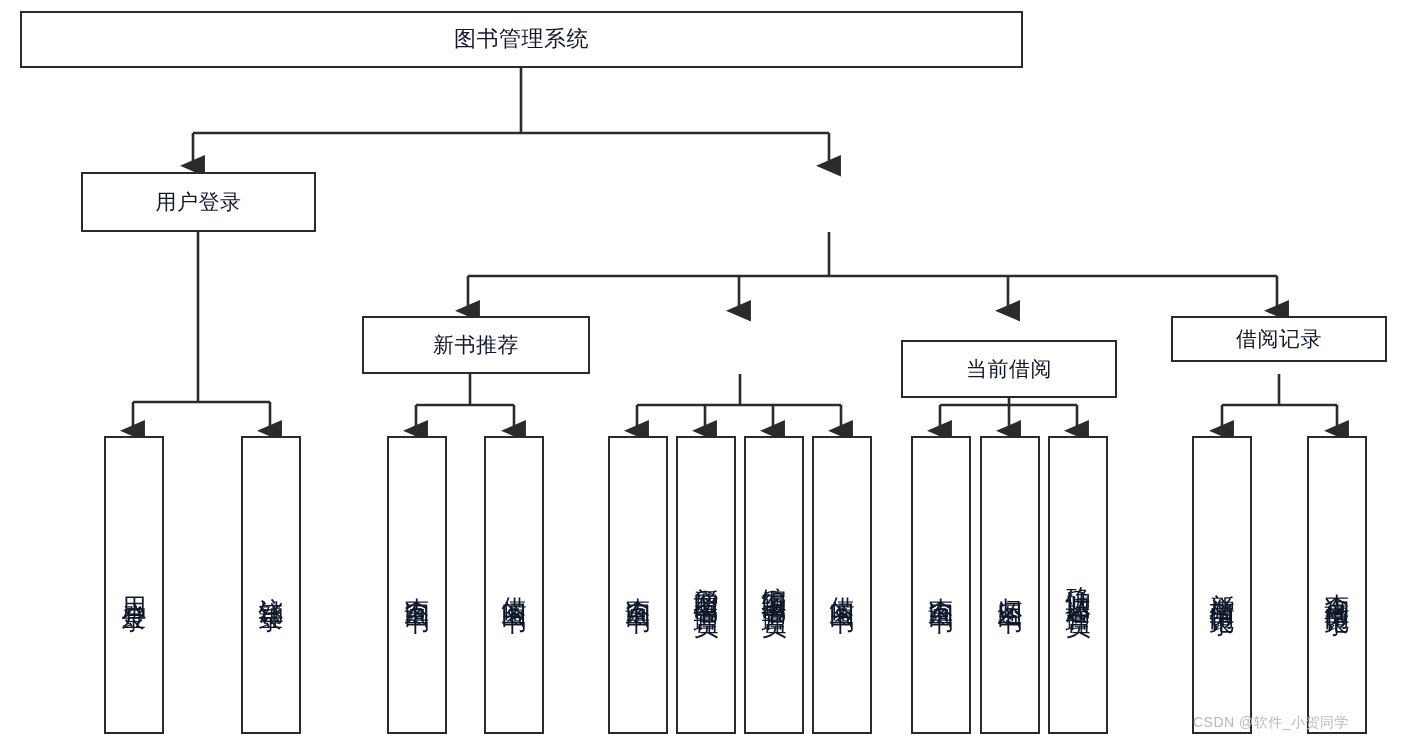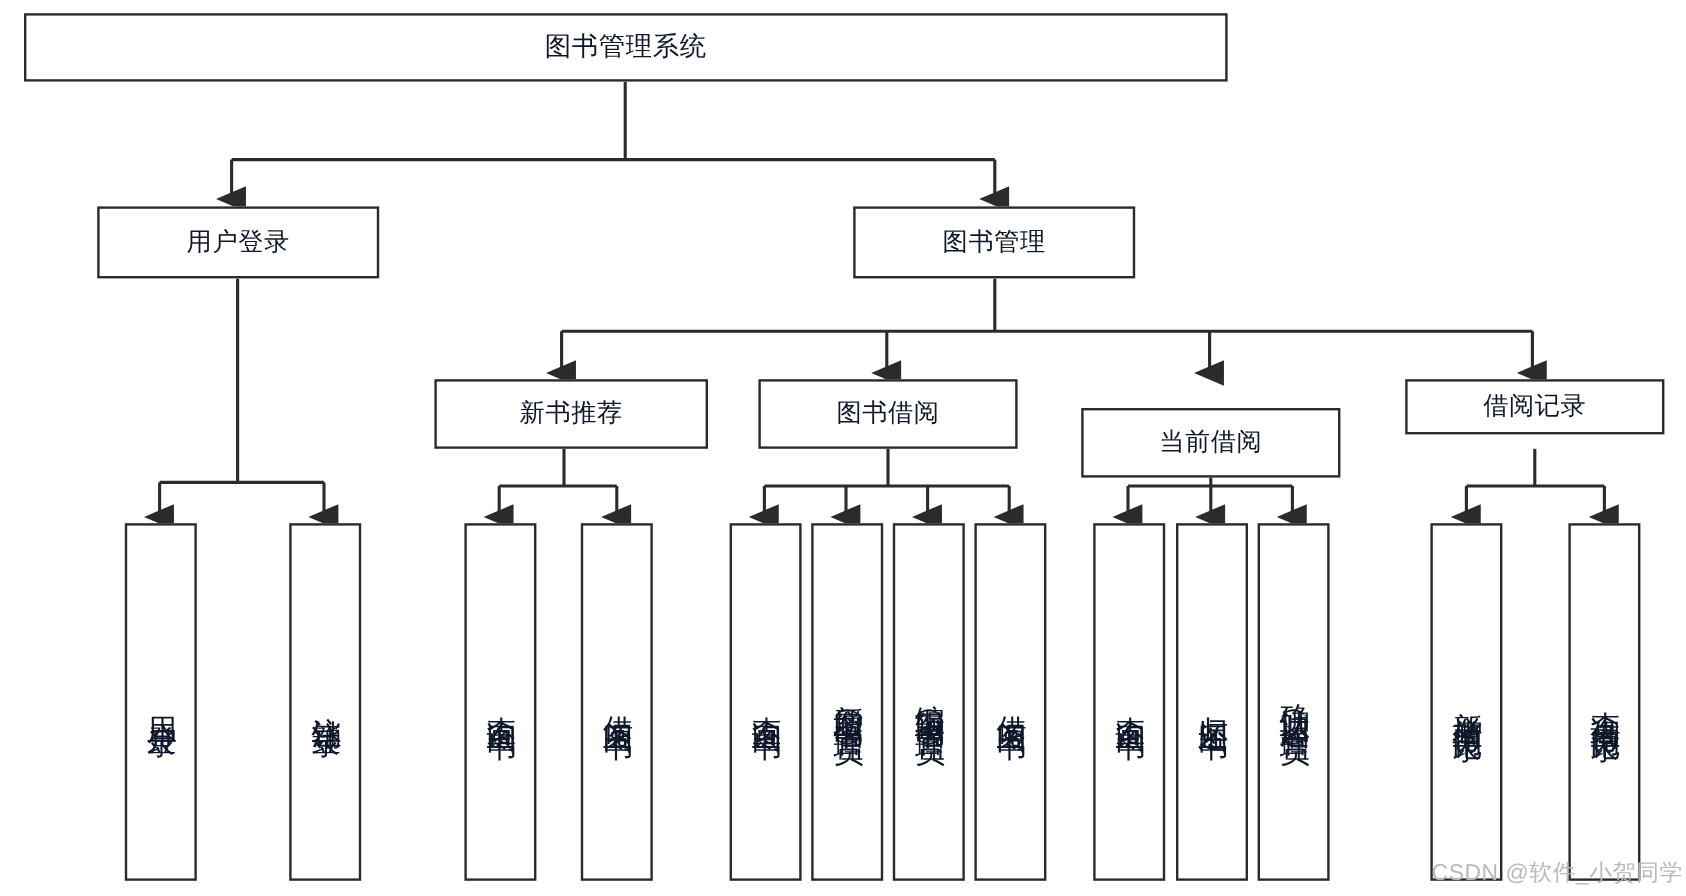--- a/index.html
+++ b/index.html
@@ -59,21 +59,21 @@
     writing-mode: vertical-rl;
     text-orientation: upright;
     font-size: 25px;
     line-height: 1.0;
     letter-spacing: 4px;
     max-height: 100%;
   }
   .watermark {
     position: absolute;
     color: #b9b9b9;
-    font-size: 19px;
+    font-size: 14px;
     white-space: nowrap;
     letter-spacing: 0.5px;
     pointer-events: none;
   }
 </style>
 </head>
 <body>
 
 <div id="diagram-root">
 
@@ -128,29 +128,23 @@
     </g>
   </svg>
 
   <div class="node horizontal root" style="left:20px; top:11px; width:1003px; height:57px;">
     <span class="node-label">图书管理系统</span>
   </div>
 
   <div class="node horizontal" style="left:81px; top:172px; width:235px; height:60px;">
     <span class="node-label">用户登录</span>
   </div>
-  <div class="node horizontal" style="left:711px; top:172px; width:235px; height:60px;">
-    <span class="node-label">图书管理</span>
-  </div>
 
   <div class="node horizontal" style="left:362px; top:316px; width:228px; height:58px;">
     <span class="node-label">新书推荐</span>
-  </div>
-  <div class="node horizontal" style="left:632px; top:316px; width:216px; height:58px;">
-    <span class="node-label">图书借阅</span>
   </div>
   <div class="node horizontal" style="left:901px; top:316px; width:216px; height:58px;margin-top:24px;">
     <span class="node-label">当前借阅</span>
   </div>
   <div class="node horizontal" style="left:1171px; top:316px; width:216px; height:46px;">
     <span class="node-label">借阅记录</span>
   </div>
 
   <div class="node vertical" style="left:104px; top:436px; width:60px; height:298px;">
     <span class="node-label">用户登录</span>

